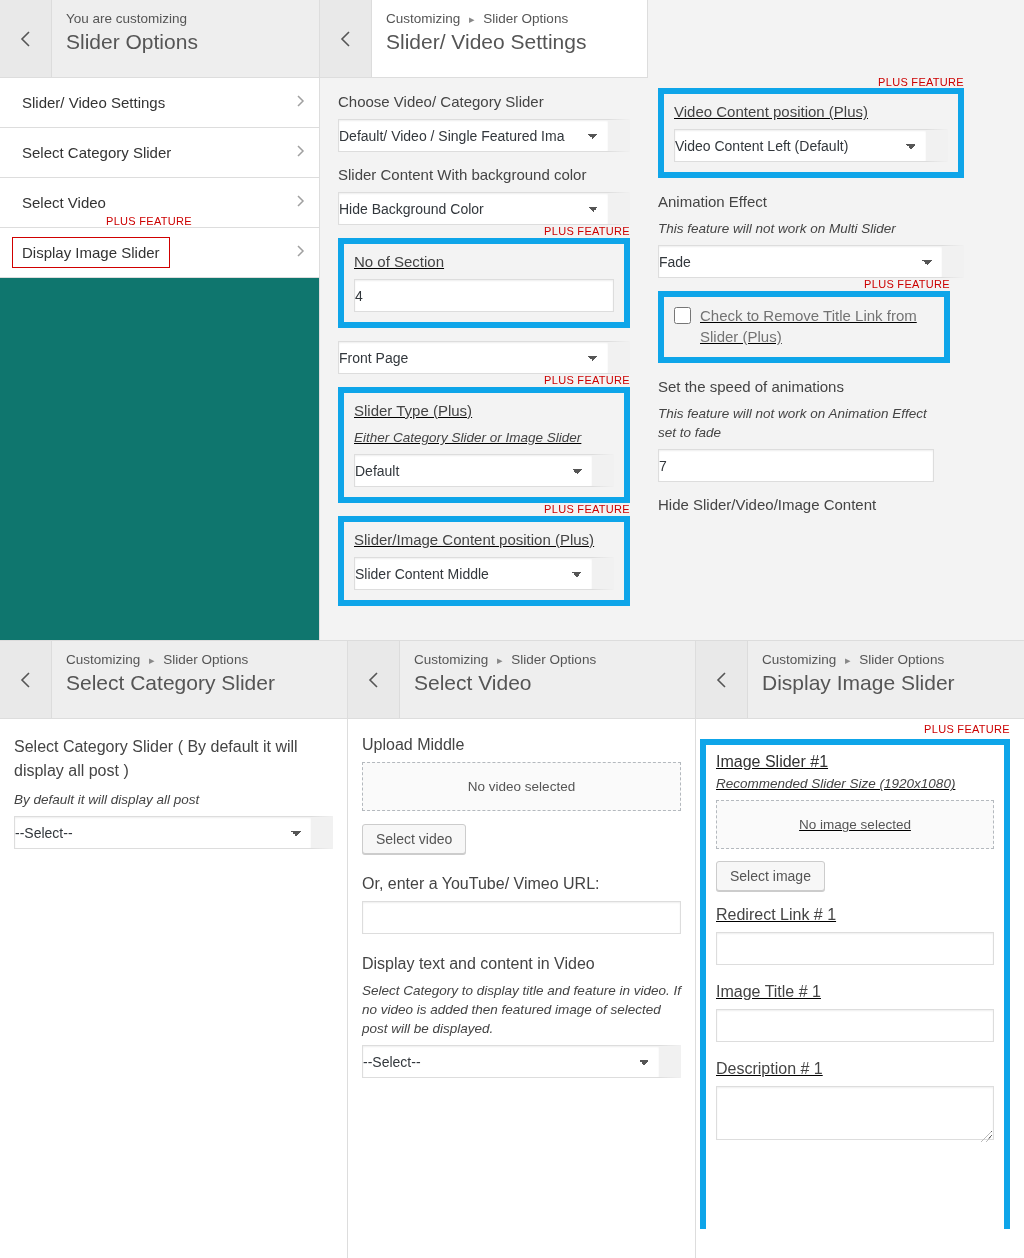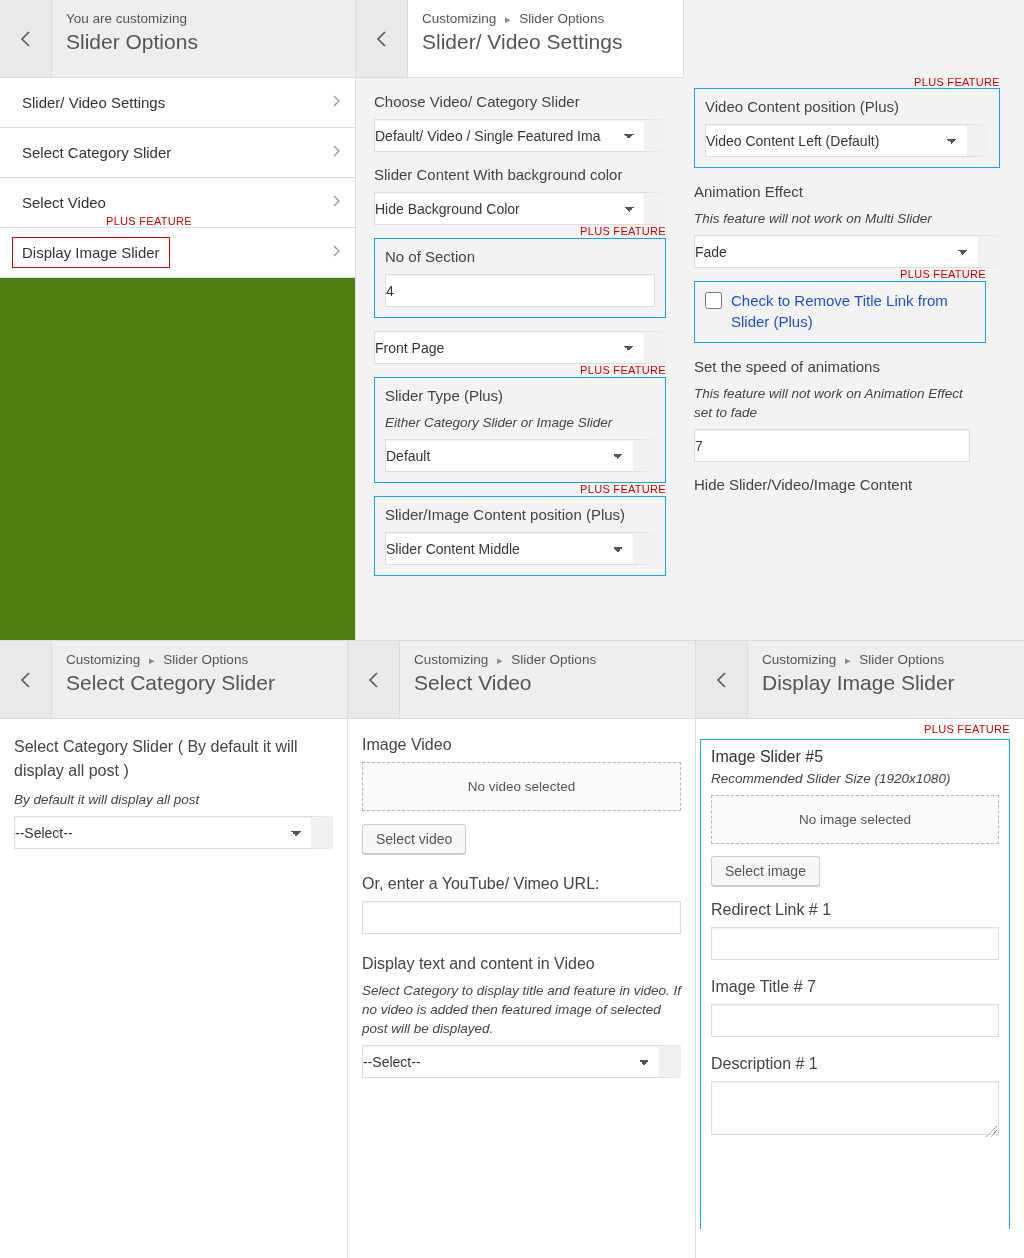--- a/index.html
+++ b/index.html
@@ -115,39 +115,40 @@
   textarea.ctl { height: auto; resize: vertical; }
 
   .plus-tag {
     color: #cc0000;
     font-size: 11px;
     letter-spacing: .3px;
     text-align: right;
     line-height: 13px;
   }
   .redbox {
-    border: 1px solid #0ea5e9;
+    border: 6px solid #0ea5e9;
     padding: 8px 10px 10px 10px;
+    text-decoration: underline;
   }
   .checkrow {
     display: flex;
     align-items: flex-start;
     gap: 9px;
   }
   .checkrow input[type=checkbox] {
     width: 17px; height: 17px; margin: 2px 0 0 0;
     flex: 0 0 auto;
   }
   .checkrow label {
-    font-size: 15px; color: #1d4ed8; line-height: 21px;
+    font-size: 15px; color: #737373; line-height: 21px;
   }
 
   
   .top-row { display: flex; height: 640px; }
-  .col-a { width: 356px; border-right: 1px solid #dddddd; background: #4d7c0f; }
+  .col-a { width: 320px; border-right: 1px solid #dddddd; background: #0f766e; }
   .col-b { width: 328px; background: #f3f3f3; }
   .col-c { width: 340px; background: #f3f3f3; }
 
   .col-b .panel-header { background: #ffffff; border-right: 1px solid #ddd; }
   .col-b-body { padding: 14px 18px 0 18px; }
   .col-c-body { padding: 10px 24px 0 10px; }
 
   .fieldblock { margin-bottom: 13px; }
 
   
@@ -423,21 +424,21 @@
         <div class="header-text">
           <div class="header-sub">
             <span>Customizing</span>
             <span class="sep">▸</span>
             <span>Slider Options</span>
           </div>
           <div class="header-title">Select Video</div>
         </div>
       </div>
       <div class="panel-body">
-        <div class="field-label" style="font-size:16px;">Image Video</div>
+        <div class="field-label" style="font-size:16px;">Upload Middle</div>
         <div class="media-drop">
           <span>No video selected</span>
         </div>
         <div style="margin:13px 0 20px 0;">
           <button class="btn-secondary">Select video</button>
         </div>
 
         <div class="field-label" style="font-size:16px;">Or, enter a YouTube/ Vimeo URL:</div>
         <input class="ctl" type="text" style="margin-bottom: 20px;" value="">
 
@@ -466,35 +467,35 @@
           </div>
           <div class="header-title">Display Image Slider</div>
         </div>
       </div>
 
       <div style="padding:0 14px 0 4px; position:relative;">
         <div class="plus-tag" style="padding:4px 0 3px 0;">PLUS FEATURE</div>
 
         <div class="redbox" style="border-bottom:none; padding:8px 10px 12px 10px; height:490px; overflow:hidden;">
 
-          <div class="sec-title">Image Slider #5</div>
+          <div class="sec-title">Image Slider #1</div>
           <div class="field-desc">Recommended Slider Size (1920x1080)</div>
 
           <div class="media-drop">
             <span>No image selected</span>
           </div>
 
           <div style="margin:12px 0 14px 0;">
             <button class="btn-secondary">Select image</button>
           </div>
 
           <div class="field-label" style="font-size:16px;">Redirect Link # 1</div>
           <input class="ctl" type="text" style="margin-bottom: 17px;" value="">
 
-          <div class="field-label" style="font-size:16px;">Image Title # 7</div>
+          <div class="field-label" style="font-size:16px;">Image Title # 1</div>
           <input class="ctl" type="text" style="margin-bottom: 17px;" value="">
 
           <div class="field-label" style="font-size:16px;">Description # 1</div>
           <div style="position:relative;">
             <textarea class="ctl txt-area" placeholder="" style=""></textarea>
             <span class="resize-grip"></span>
           </div>
         </div>
       </div>
     </div>

